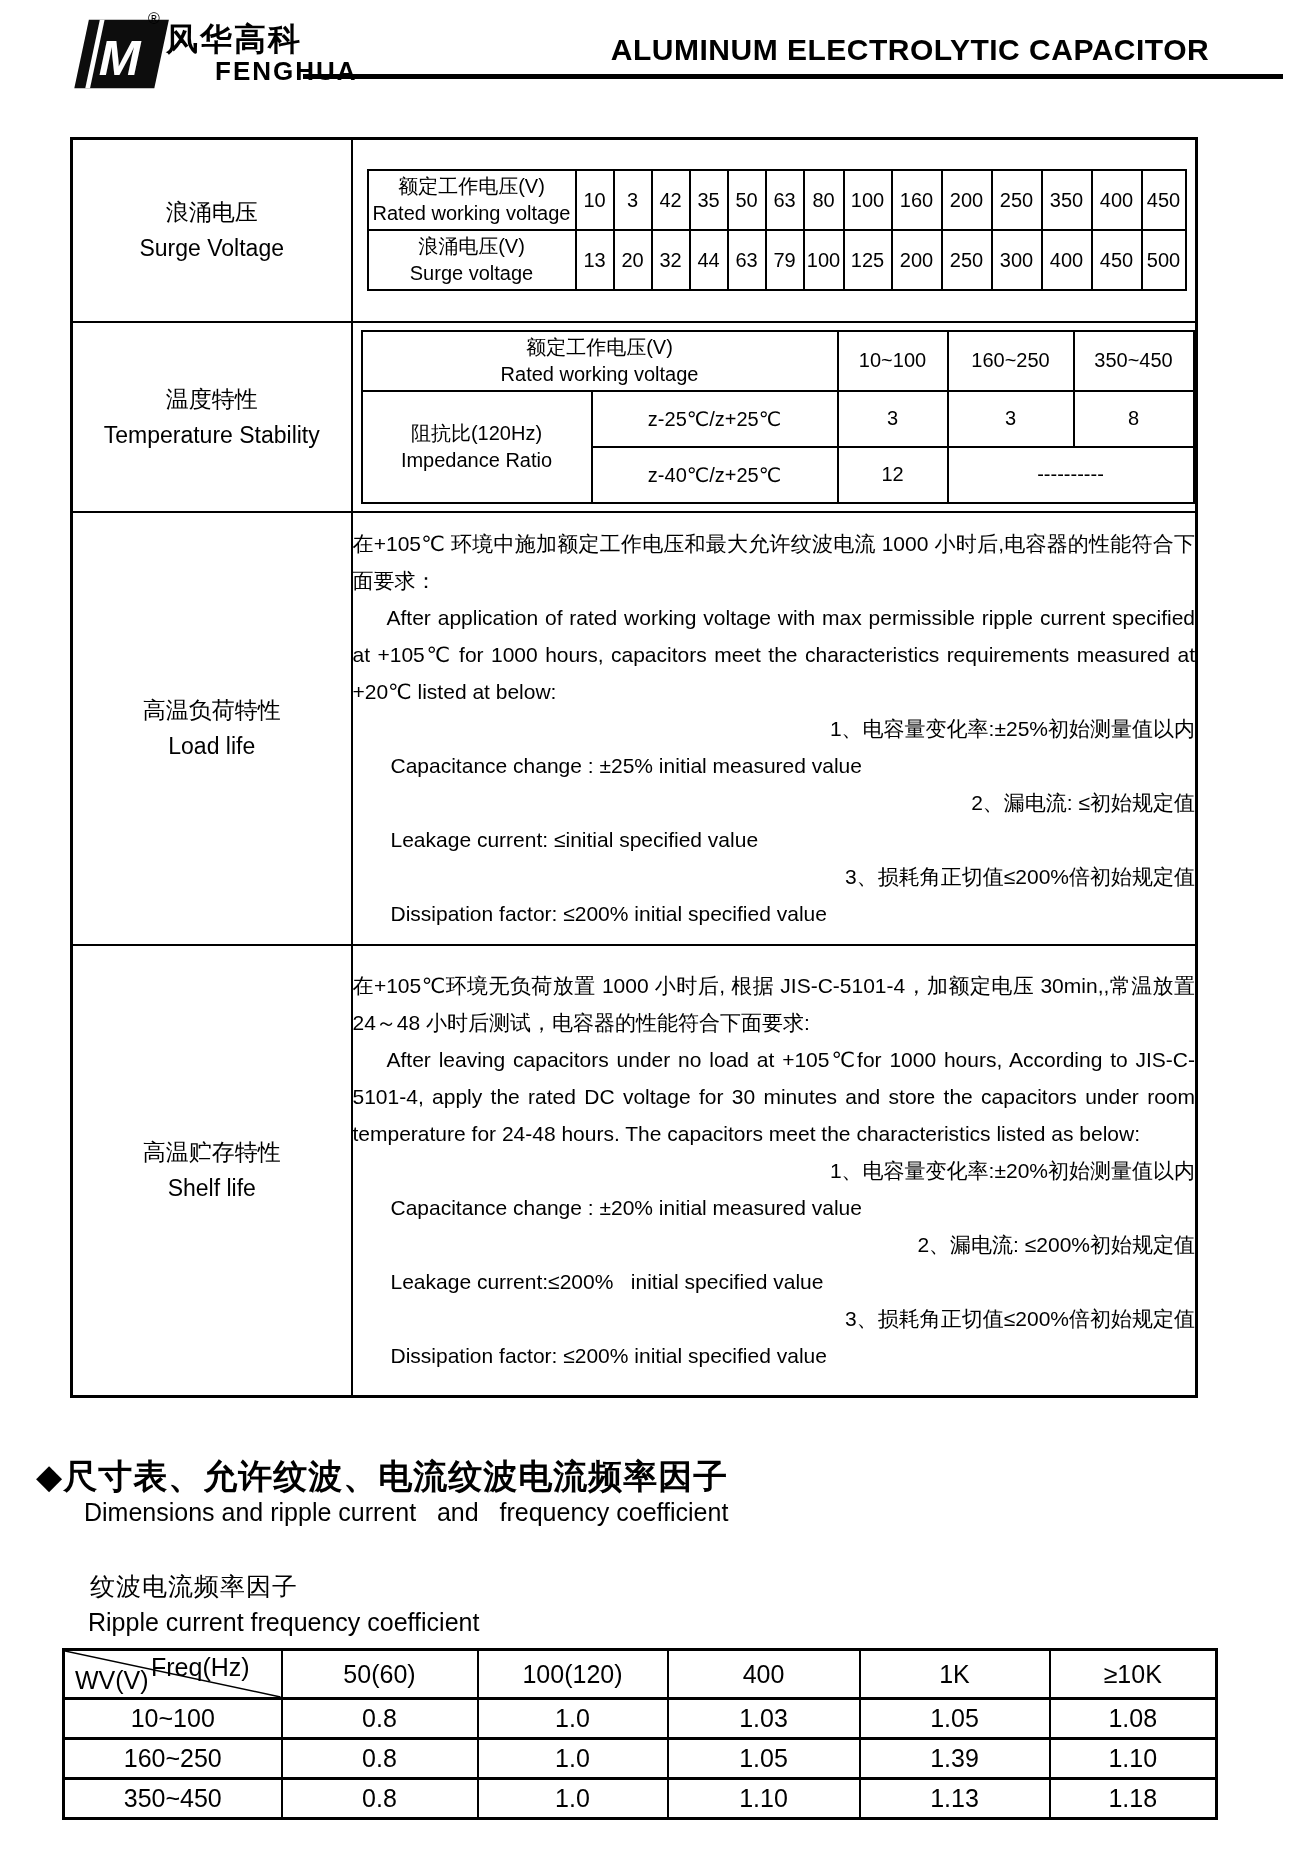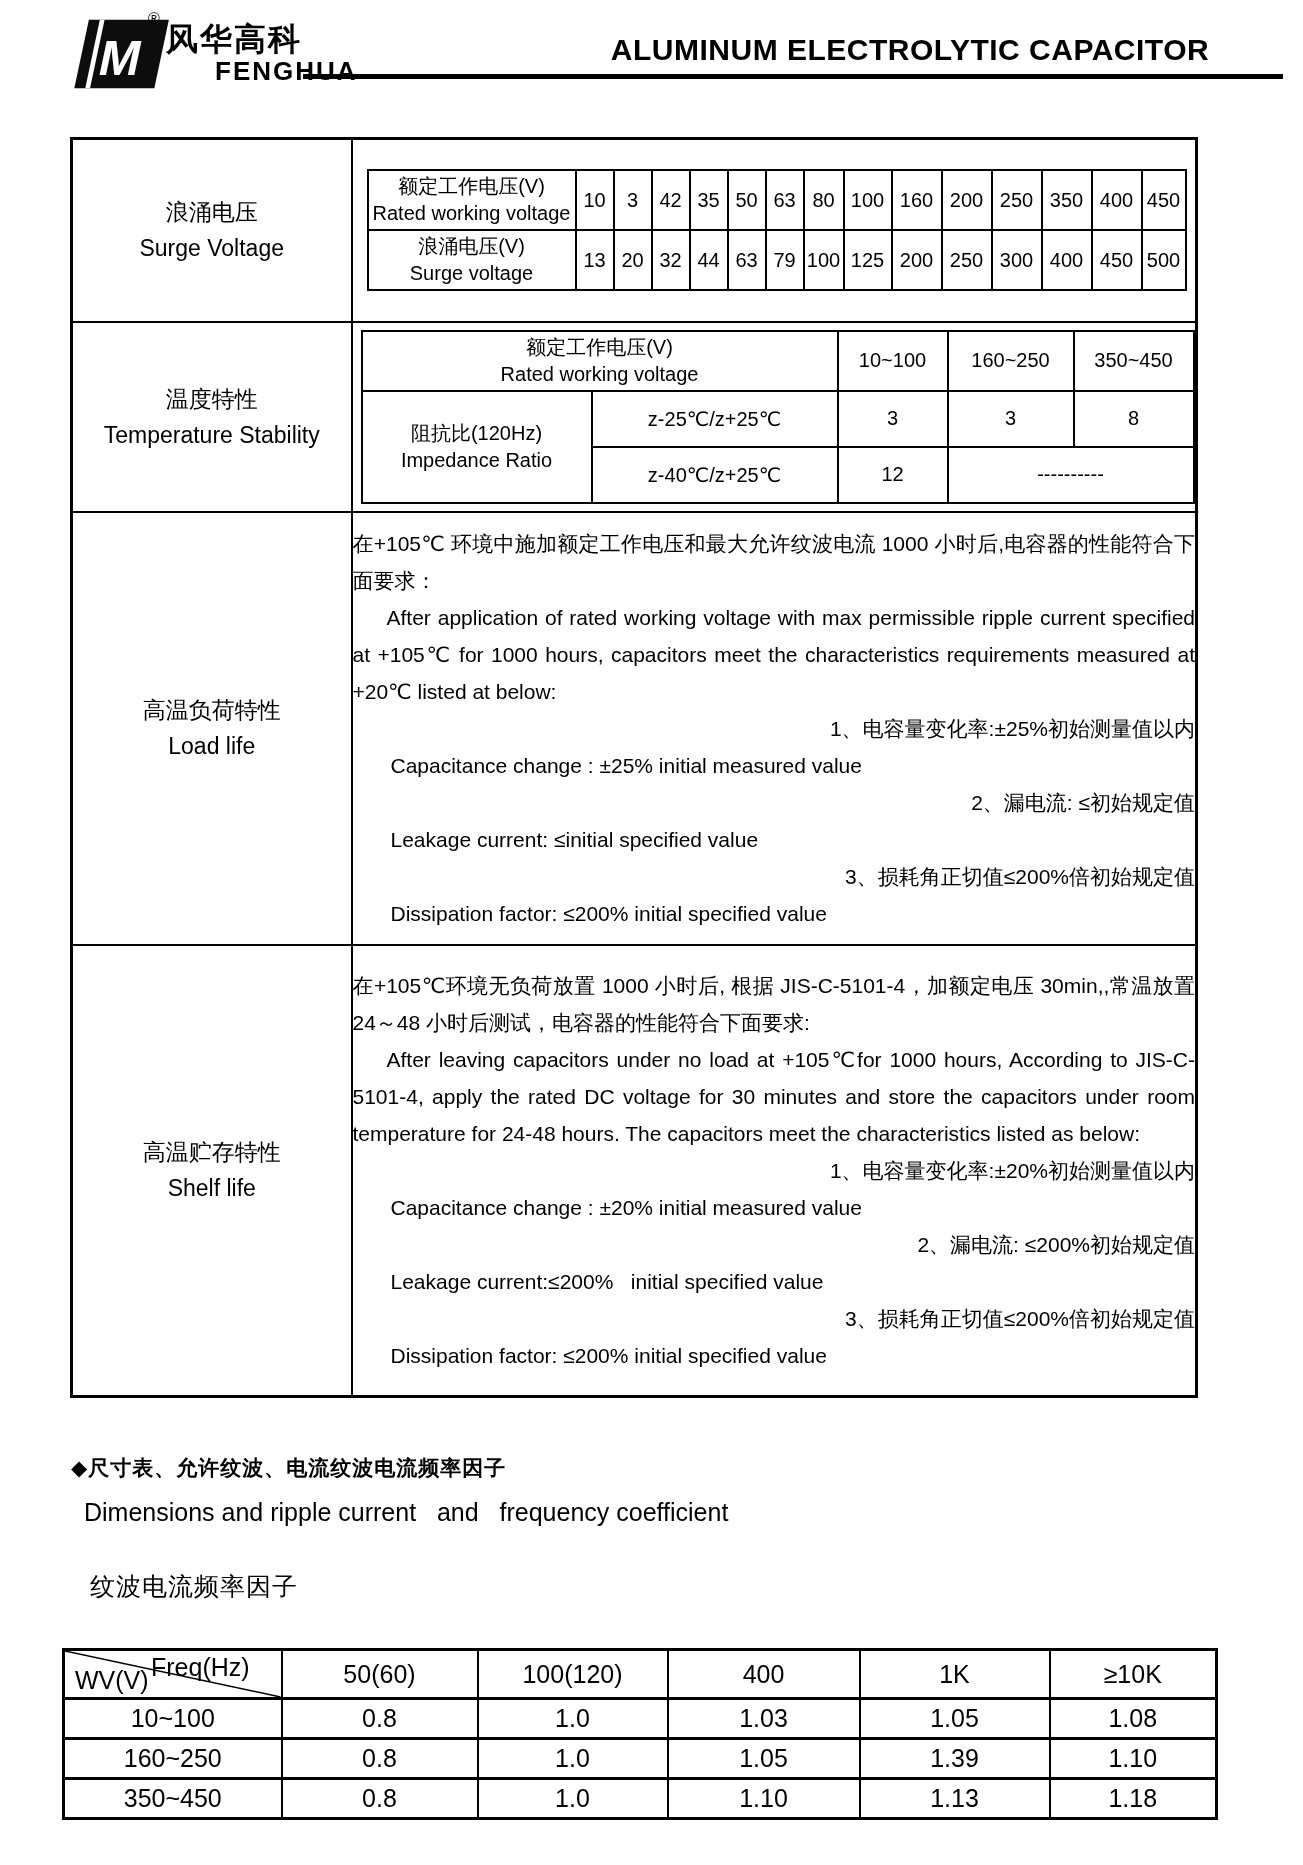--- a/index.html
+++ b/index.html
@@ -35,21 +35,21 @@
   table.temp-inner .data-row { height:56px;padding-left:40px; }
   table.temp-inner .two-line { line-height:27px; }
 
   .text-cell { vertical-align:top; padding:5px 14px 0 16px; font-size:21px; line-height:37px; }
   .para-cn { text-align:justify; }
   .para-en { text-align:justify; text-indent:34px; }
   .item-cn { text-align:right; }
   .item-en { padding-left:38px; white-space:pre-wrap; }
 
   
-  .sec-heading-cn { position:absolute; left:36px; top:1454px; font-size:21px; font-weight:600; letter-spacing:1px;margin-left:35px; }
+  .sec-heading-cn { position:absolute; left:36px; top:1454px; font-size:34px; font-weight:600; letter-spacing:1px; }
   .sec-heading-en { position:absolute; left:84px; top:1498px; font-size:25px; white-space:pre-wrap; }
   .sub-cn { position:absolute; left:90px; top:1570px; font-size:25px; letter-spacing:1px; }
   .sub-en { position:absolute; left:88px; top:1608px; font-size:25px; }
 
   table.freq { position:absolute; left:62px; top:1648px; width:1153px; border:3px solid #000; }
   table.freq th, table.freq td {
     border:2px solid #000; border-top-width:3px; border-bottom-width:3px;
     text-align:center; font-size:25px; font-weight:normal; padding:0;
   }
   table.freq .hdr-row { height:49px; }
@@ -231,20 +231,21 @@
         <div class="item-en">Dissipation factor: ≤200% initial specified value</div>
       </td>
     </tr>
 
     </tbody>
   </table>
 
   <div class="sec-heading-cn">◆尺寸表、允许纹波、电流纹波电流频率因子</div>
   <div class="sec-heading-en">Dimensions and ripple current   and   frequency coefficient</div>
   <div class="sub-cn">纹波电流频率因子</div>
+  <div class="sub-en">Ripple current frequency coefficient</div>
 
   <table class="freq">
     <colgroup>
       <col style="width:218px">
         <col style="width:196px">
         <col style="width:190px">
       <col style="width:192px">
         <col style="width:190px">
         <col style="width:167px">
     </colgroup>

